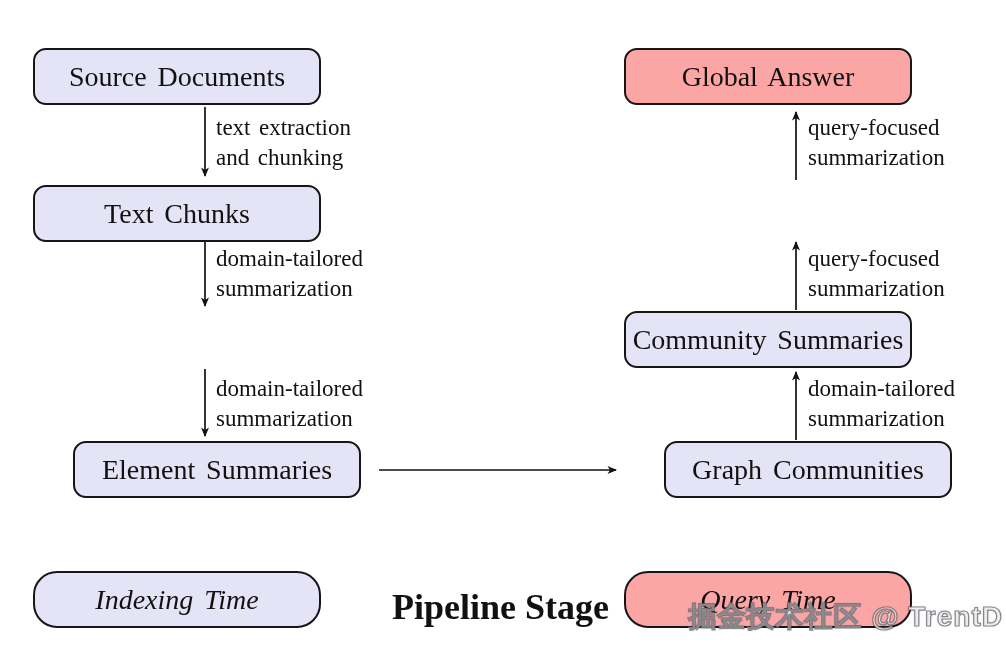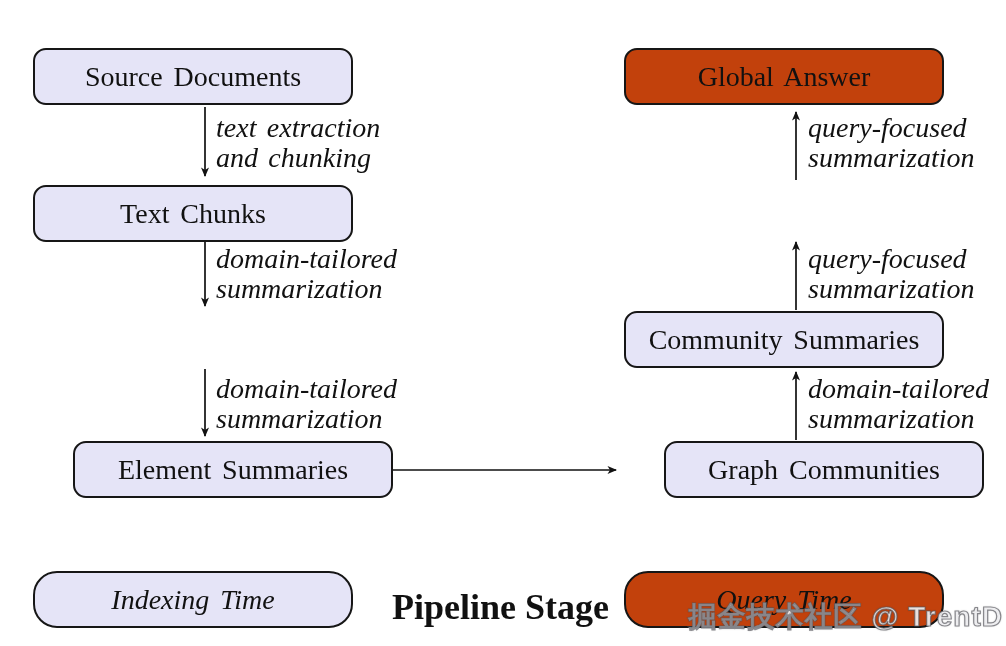--- a/index.html
+++ b/index.html
@@ -13,49 +13,48 @@
     color: #111111;
   }
   #arrow-layer {
     position: absolute;
     left: 0; top: 0;
     width: 1006px; height: 646px;
     pointer-events: none;
   }
   .node {
     position: absolute;
-    width: 320px;
+    width: 288px;
     height: 57px;
     box-sizing: border-box;
     border: 2px solid #161616;
     border-radius: 13px;
     display: flex;
     align-items: center;
     justify-content: center;
     font-size: 28px;
     word-spacing: 0.14em;
     white-space: nowrap;
   }
   .node.indexing { background: #e5e4f7; }
-  .node.query    { background: #c2410c; }
+  .node.query    { background: #fca5a5; }
   .col-left  { left: 33px; }
   .col-right { left: 624px; }
   .row-0 { top: 48px; }
   .row-1 { top: 185px; }
   .row-2 { top: 311px; }
   .row-3 { top: 441px; margin-left: 40px; }
   .row-legend { top: 571px; border-radius: 24px; }
   .legend-node { font-style: italic; }
   .edge-label {
     position: absolute;
-    font-size: 28px;
+    font-size: 23px;
     line-height: 30px;
     white-space: nowrap;
     word-spacing: 0.12em;
-    font-style: italic;
   }
   .edge-label-left  { left: 216px; text-align: left; }
   .edge-label-right { left: 808px; text-align: left; }
   .elabel-row-0 { top: 113px; }
   .elabel-row-1 { top: 244px; }
   .elabel-row-2 { top: 374px; }
   .edge-label-middle {
     left: 390px;
     top: 406px;
     width: 220px;

